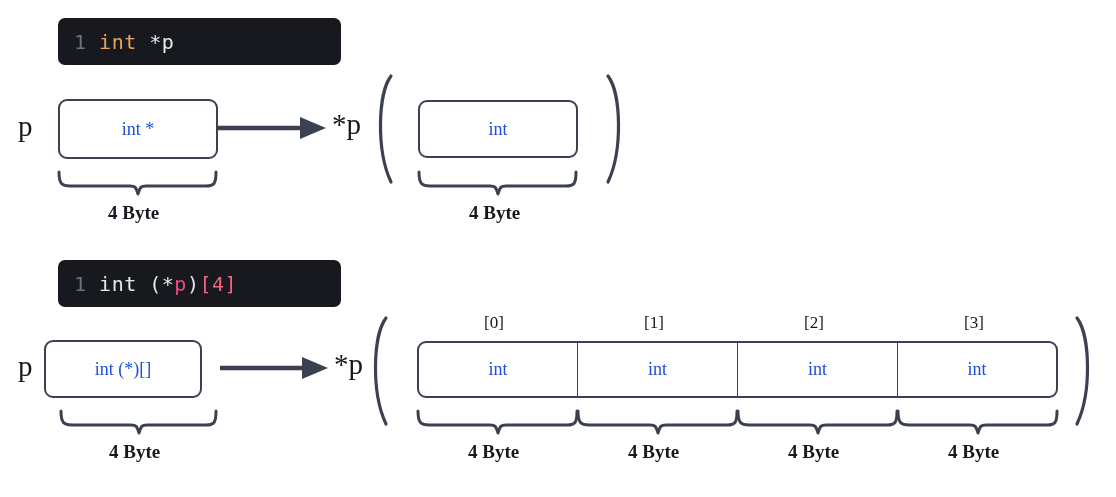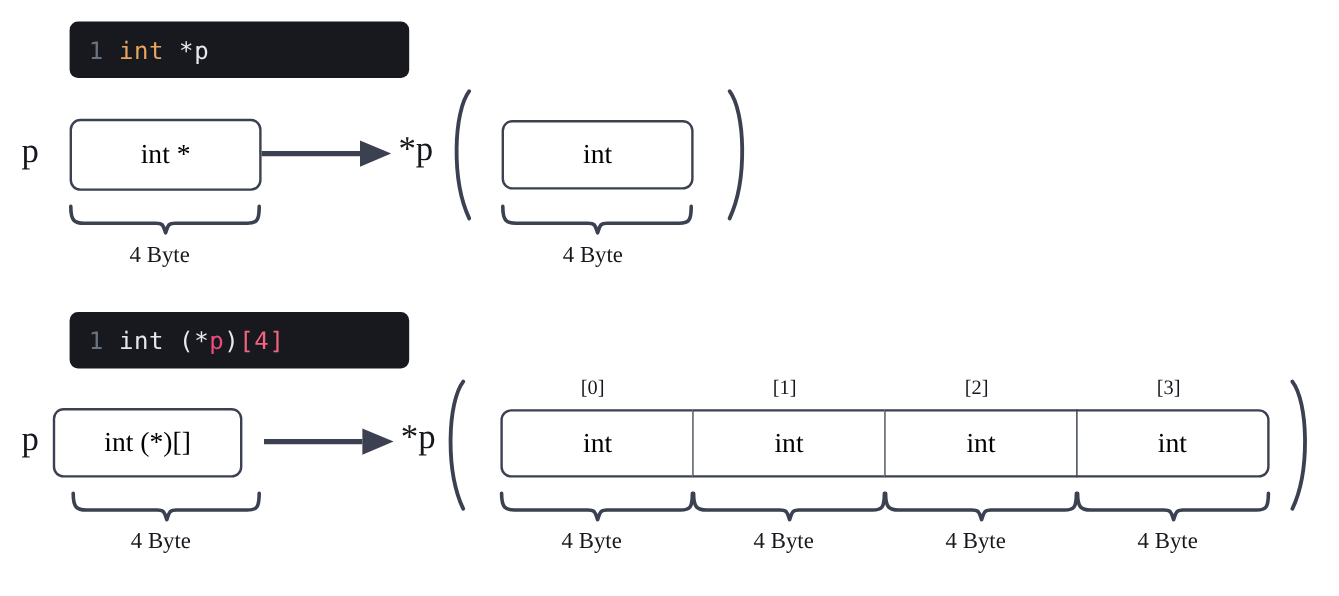--- a/index.html
+++ b/index.html
@@ -36,35 +36,35 @@
   .var     { color: #ef4b7e; }
   .brk     { color: #f2647f; }
 
   
   .lbl {
     position: absolute;
     color: #15181d;
     white-space: nowrap;
   }
   .lbl-big   { font-size: 29px; }
-  .lbl-mid   { font-size: 19px; }
+  .lbl-mid   { font-size: 19px; font-weight: bold; }
   .lbl-small { font-size: 17px; }
 
   
   .mbox {
     position: absolute;
     border: 2.2px solid #3b4150;
     border-radius: 9px;
     background: #ffffff;
     box-sizing: border-box;
     display: flex;
     align-items: center;
     justify-content: center;
-    color: #000000;
-    font-size: 23px;
+    color: #1d4ed8;
+    font-size: 18px;
   }
   .cell-left  { border-radius: 9px 0 0 9px; border-right-width: 1.1px; }
   .cell-mid   { border-radius: 0; border-right-width: 1.1px; border-left-width: 1.1px; }
   .cell-right { border-radius: 0 9px 9px 0; border-left-width: 1.1px; }
 
   
   #overlay {
     position: absolute;
     left: 0; top: 0;
     width: 1116px;

